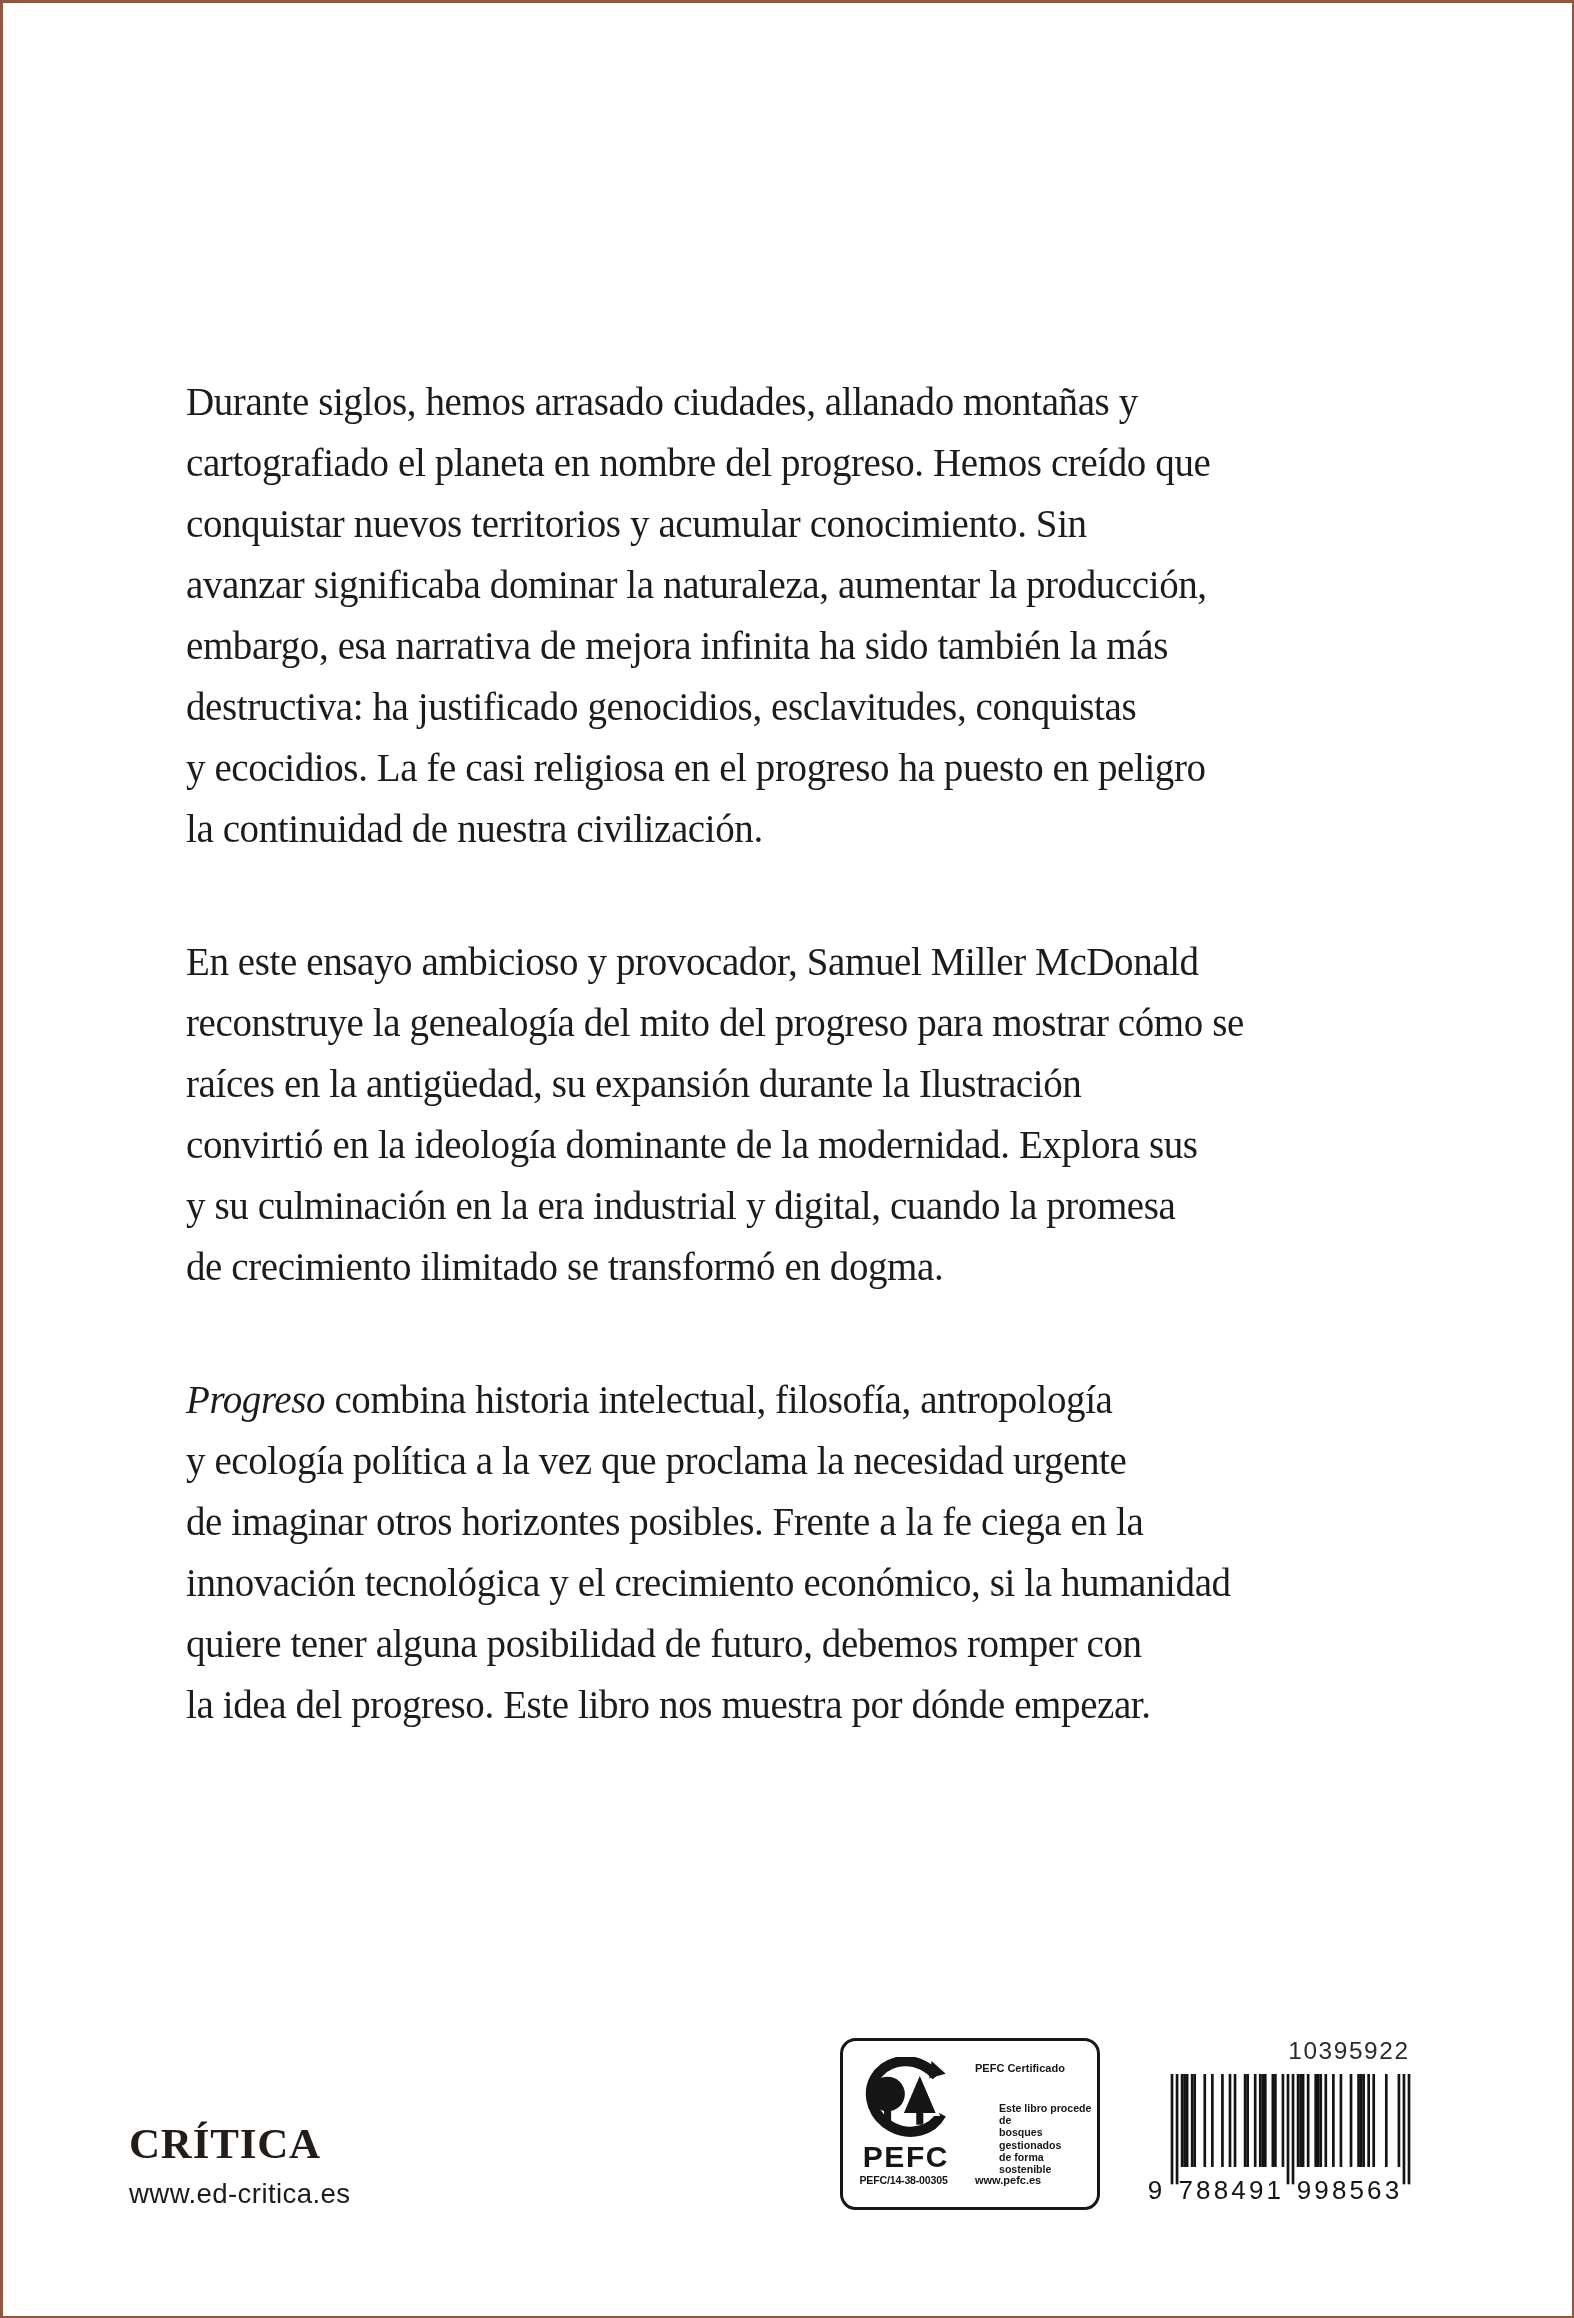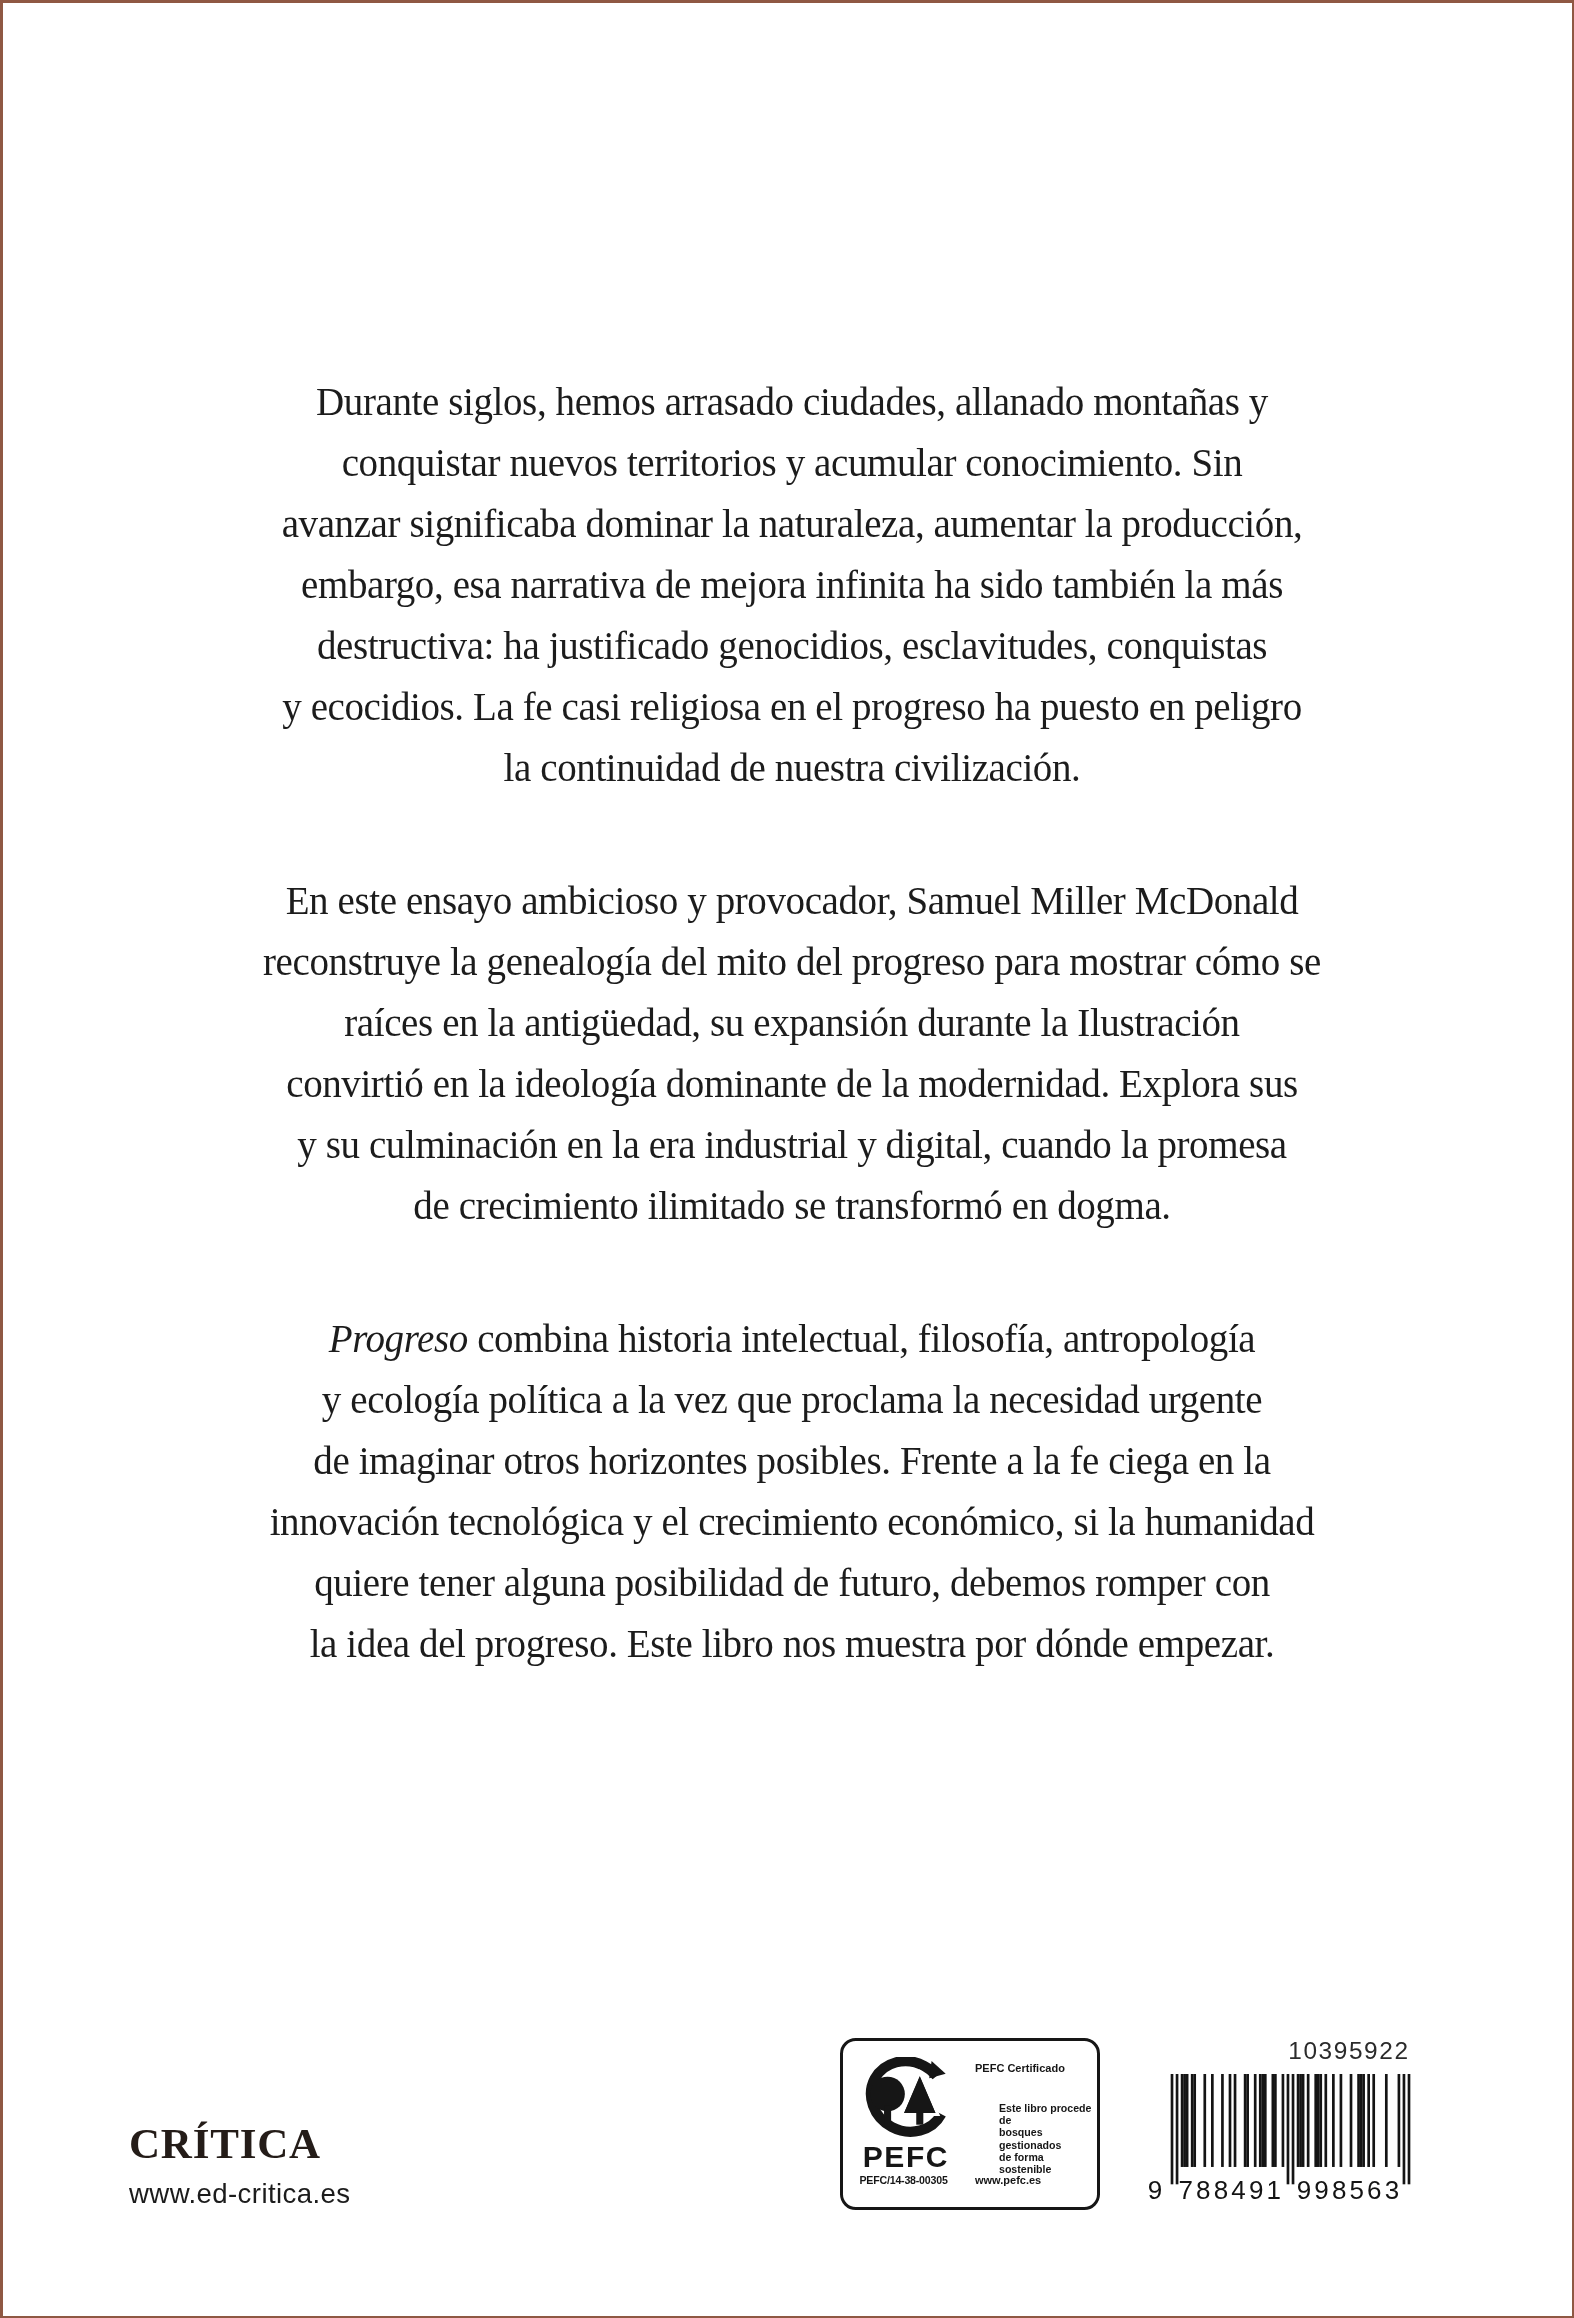--- a/index.html
+++ b/index.html
@@ -18,21 +18,20 @@
 
   
   .synopsis {
     position: absolute;
     left: 183px;
     top: 368px;
     width: 1212px;
     font-size: 39px;
     line-height: 61px;
     letter-spacing: -0.4px;
-    text-align: center;
   }
   .para { margin: 0 0 72px 0; }
   .line { display: block; white-space: nowrap; }
   .line em { font-style: italic; }
 
   
   .brand { position: absolute; left: 126px; top: 2116px; }
   .brand-name {
     font-family: "Liberation Serif", serif;
     font-weight: 700;
@@ -90,20 +89,21 @@
   }
 </style>
 </head>
 <body>
 
 <div class="page">
 
   <main class="synopsis">
       <p class="para">
         <span class="line">Durante siglos, hemos arrasado ciudades, allanado montañas y</span>
+        <span class="line">cartografiado el planeta en nombre del progreso. Hemos creído que</span>
         <span class="line">conquistar nuevos territorios y acumular conocimiento. Sin</span>
         <span class="line">avanzar significaba dominar la naturaleza, aumentar la producción,</span>
         <span class="line">embargo, esa narrativa de mejora infinita ha sido también la más</span>
         <span class="line">destructiva: ha justificado genocidios, esclavitudes, conquistas</span>
         <span class="line">y ecocidios. La fe casi religiosa en el progreso ha puesto en peligro</span>
         <span class="line">la continuidad de nuestra civilización.</span>
       </p>
       <p class="para">
         <span class="line">En este ensayo ambicioso y provocador, Samuel Miller McDonald</span>
         <span class="line">reconstruye la genealogía del mito del progreso para mostrar cómo se</span>

